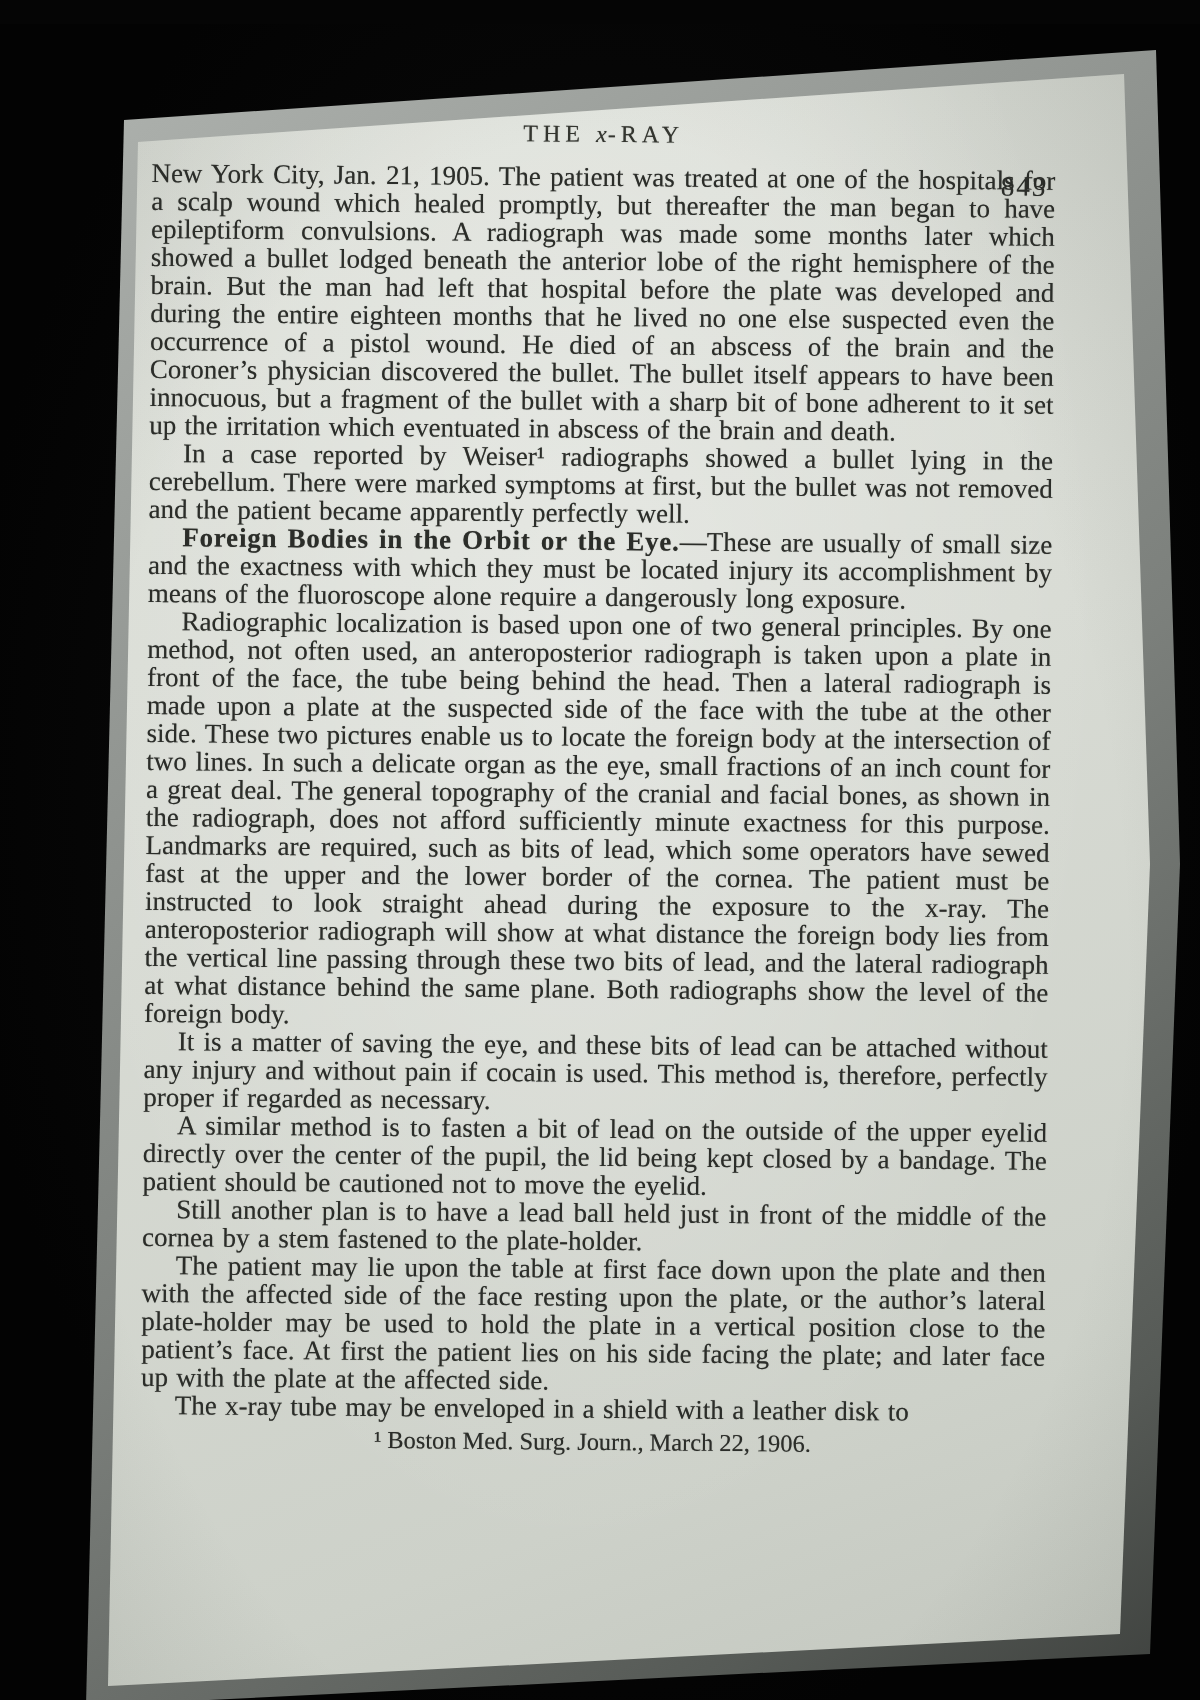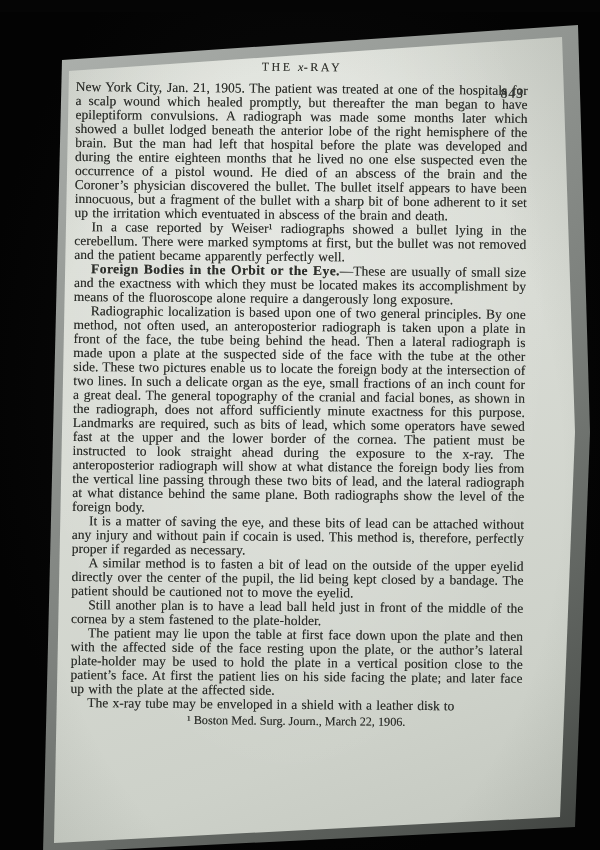--- a/index.html
+++ b/index.html
@@ -101,21 +101,21 @@
 
     <div class="header-row">
       <div class="running-title"><span>THE </span><span class="title-x">x</span><span>-RAY</span></div>
       <div class="page-num">843</div>
     </div>
 
     <p class="para no-indent">New York City, Jan. 21, 1905.  The patient was treated at one of the hospitals for a scalp wound which healed promptly, but thereafter the man began to have epileptiform convulsions.  A radiograph was made some months later which showed a bullet lodged beneath the anterior lobe of the right hemisphere of the brain.  But the man had left that hospital before the plate was developed and during the entire eighteen months that he lived no one else suspected even the occurrence of a pistol wound.  He died of an abscess of the brain and the Coroner’s physician discovered the bullet.  The bullet itself appears to have been innocuous, but a fragment of the bullet with a sharp bit of bone adherent to it set up the irritation which eventuated in abscess of the brain and death.</p>
 
     <p class="para">In a case reported by Weiser¹ radiographs showed a bullet lying in the cerebellum.  There were marked symptoms at first, but the bullet was not removed and the patient became apparently perfectly well.</p>
 
-    <p class="para"><span class="section-lead">Foreign Bodies in the Orbit or the Eye.</span><span>—These are usually of small size and the exactness with which they must be located makes its accomplishment by means of the fluoroscope alone require a dangerously long exposure.</span></p>
+    <p class="para"><span class="section-lead">Foreign Bodies in the Orbit or the Eye.</span><span>—These are usually of small size and the exactness with which they must be located injury its accomplishment by means of the fluoroscope alone require a dangerously long exposure.</span></p>
 
     <p class="para">Radiographic localization is based upon one of two general principles.  By one method, not often used, an anteroposterior radiograph is taken upon a plate in front of the face, the tube being behind the head.  Then a lateral radiograph is made upon a plate at the suspected side of the face with the tube at the other side.  These two pictures enable us to locate the foreign body at the intersection of two lines.  In such a delicate organ as the eye, small fractions of an inch count for a great deal.  The general topography of the cranial and facial bones, as shown in the radiograph, does not afford sufficiently minute exactness for this purpose.  Landmarks are required, such as bits of lead, which some operators have sewed fast at the upper and the lower border of the cornea.  The patient must be instructed to look straight ahead during the exposure to the x-ray.  The anteroposterior radiograph will show at what distance the foreign body lies from the vertical line passing through these two bits of lead, and the lateral radiograph at what distance behind the same plane.  Both radiographs show the level of the foreign body.</p>
 
     <p class="para">It is a matter of saving the eye, and these bits of lead can be attached without any injury and without pain if cocain is used.  This method is, therefore, perfectly proper if regarded as necessary.</p>
 
     <p class="para">A similar method is to fasten a bit of lead on the outside of the upper eyelid directly over the center of the pupil, the lid being kept closed by a bandage.  The patient should be cautioned not to move the eyelid.</p>
 
     <p class="para">Still another plan is to have a lead ball held just in front of the middle of the cornea by a stem fastened to the plate-holder.</p>
 
     <p class="para">The patient may lie upon the table at first face down upon the plate and then with the affected side of the face resting upon the plate, or the author’s lateral plate-holder may be used to hold the plate in a vertical position close to the patient’s face.  At first the patient lies on his side facing the plate; and later face up with the plate at the affected side.</p>

